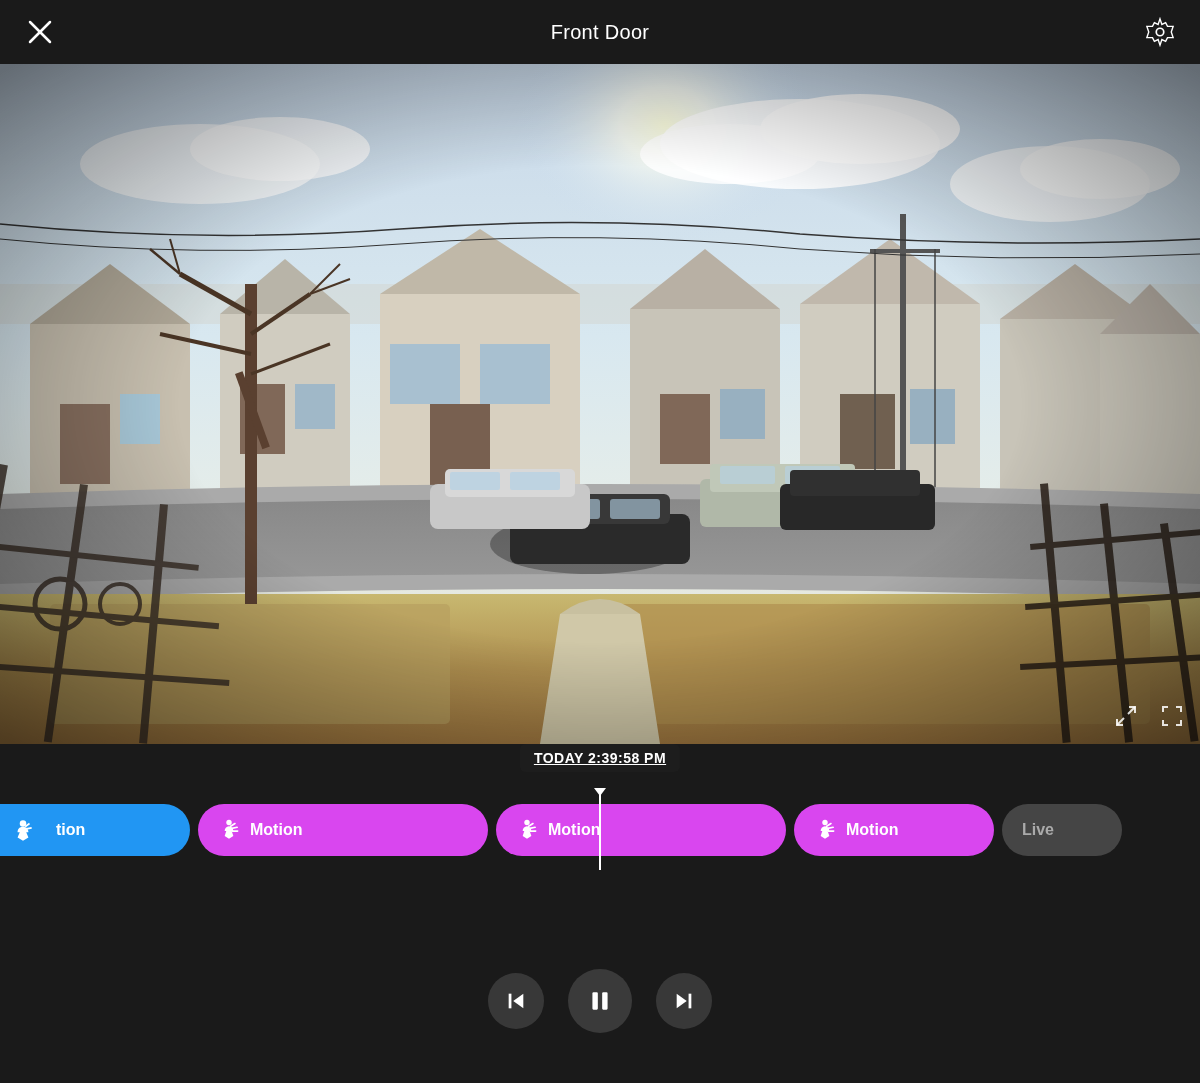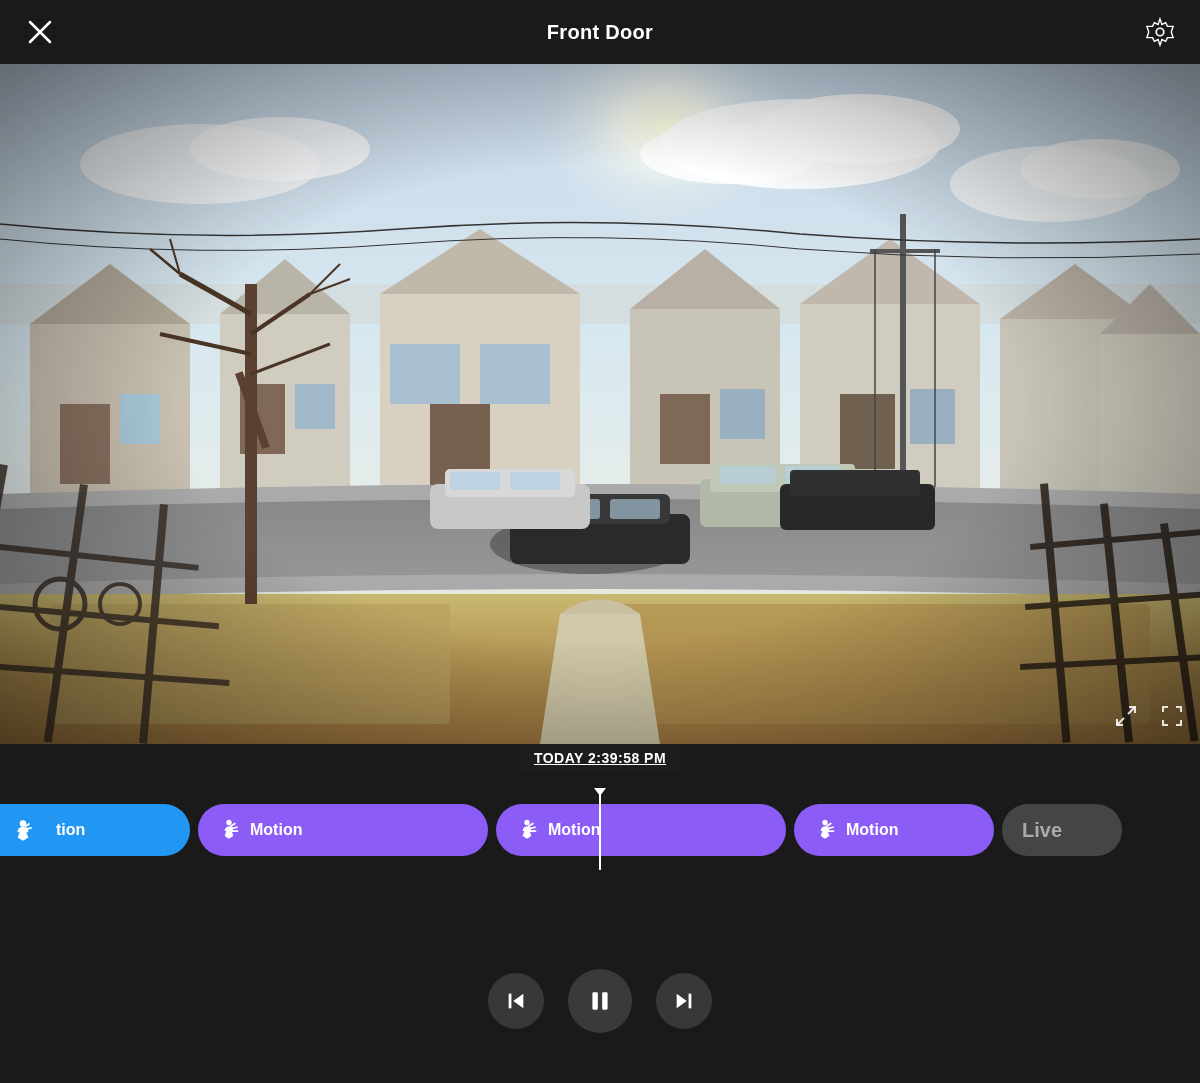--- a/index.html
+++ b/index.html
@@ -22,21 +22,21 @@
       height: 64px;
       background: #1a1a1a;
       display: flex;
       align-items: center;
       justify-content: center;
       z-index: 10;
     }
 
     .header-title {
       font-size: 20px;
-      font-weight: 700;
+      font-weight: 400;
       color: #fff;
       letter-spacing: 0.3px;
     }
 
     .close-btn {
       position: absolute;
       left: 20px;
       top: 50%;
       transform: translateY(-50%);
       width: 40px;
@@ -131,21 +131,21 @@
       display: flex;
       align-items: center;
       gap: 8px;
       padding: 0 0;
       overflow: hidden;
     }
 
     
     .motion-pill {
       height: 52px;
-      background: #8b5cf6;
+      background: #d946ef;
       border-radius: 30px;
       display: flex;
       align-items: center;
       gap: 8px;
       padding: 0 18px;
       white-space: nowrap;
       flex-shrink: 0;
       cursor: pointer;
     }
 
@@ -166,21 +166,21 @@
       background: rgba(80,80,80,0.8);
       border-radius: 30px;
       display: flex;
       align-items: center;
       padding: 0 20px;
       cursor: pointer;
       flex-shrink: 0;
     }
 
     .live-pill-label {
-      font-size: 20px;
+      font-size: 16px;
       font-weight: 600;
       color: #aaa;
     }
 
     
     .motion-pill-partial {
       height: 52px;
       background: #2196F3;
       border-radius: 0 30px 30px 0;
       display: flex;

